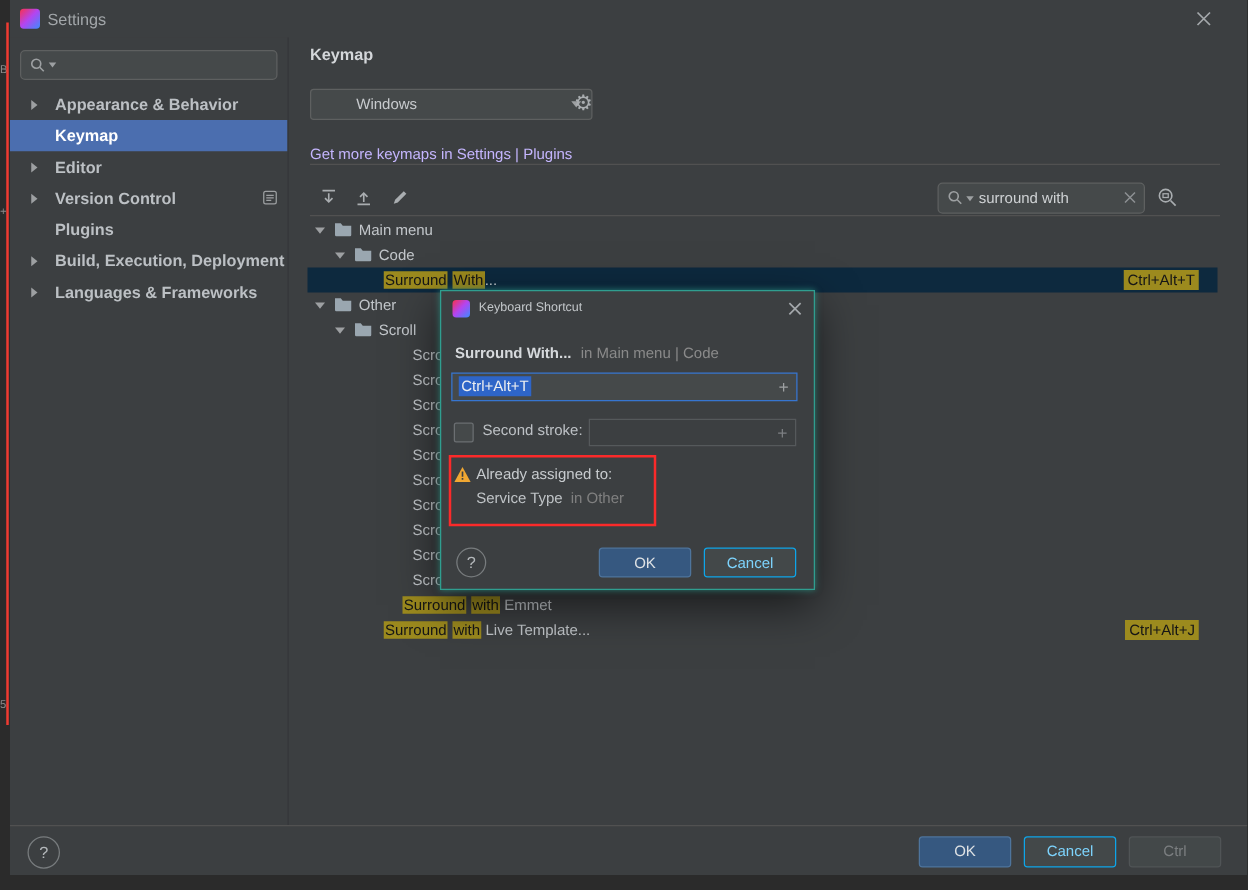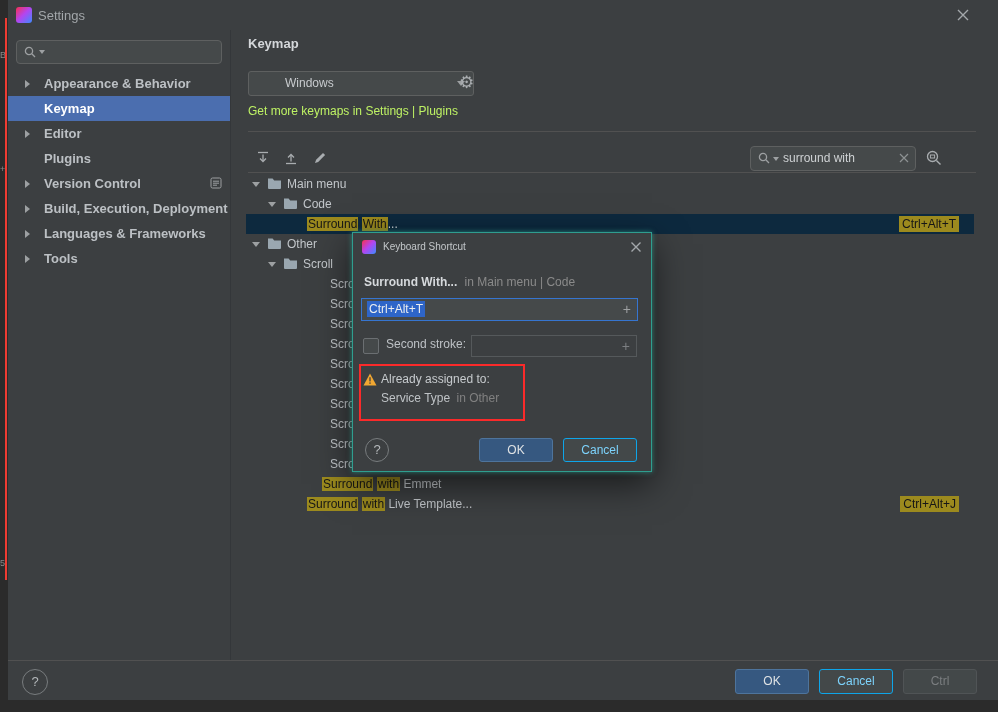--- a/index.html
+++ b/index.html
@@ -21,21 +21,21 @@
              color:#bcc0c4;padding-left:36px;white-space:nowrap;}
   .side-item.sel{background:#4b6eaf;color:#ffffff;}
   .tri-r{position:absolute;left:17px;top:8.5px;width:0;height:0;
          border-left:5px solid #9da0a2;border-top:4px solid transparent;border-bottom:4px solid transparent;}
   .tri-d{width:0;height:0;border-top:5px solid #9da0a2;border-left:4px solid transparent;border-right:4px solid transparent;}
   
   .main-title{position:absolute;left:248px;top:36px;font-size:13px;font-weight:bold;color:#d4d7da;}
   .combo{position:absolute;left:248px;top:71px;width:196px;height:23px;background:#45494a;
          border:1px solid #5e6060;border-radius:3px;font-size:12px;color:#c8cbce;line-height:23px;padding-left:28px;}
   .combo .val{padding-left:8px;}
-  .link{position:absolute;left:248px;top:104px;font-size:12px;color:#bef264;cursor:pointer;}
+  .link{position:absolute;left:248px;top:116px;font-size:12px;color:#c4b5fd;cursor:pointer;}
   .hr{position:absolute;height:1px;background:#515151;}
   .ksearch{position:absolute;left:750px;top:146px;width:164px;height:23px;background:#45494a;
            border:1px solid #5e6060;border-radius:4px;font-size:12px;color:#cfd2d4;line-height:23px;}
   
   .trow{position:absolute;left:230px;right:0;height:20px;line-height:20px;font-size:12px;color:#c2c6ca;white-space:nowrap;}
   .trow .chev{position:absolute;top:8px;}
   .trow .fold{position:absolute;top:3px;}
   .trow .lbl{position:absolute;top:0;}
   .selbg{position:absolute;left:16px;right:24px;top:0;bottom:0;background:#0d293e;}
   .hl{background:#9c8a1e;color:#161616;padding:0 1px;}
@@ -106,41 +106,37 @@
           <span>Appearance &amp; Behavior</span>
         </div>
         <div class="side-item sel">
           <span>Keymap</span>
         </div>
         <div class="side-item">
           <div class="tri-r"></div>
           <span>Editor</span>
         </div>
         <div class="side-item">
-          <span>Plugins</span>
-        </div>
-        <div class="side-item">
           <div class="tri-r"></div>
           <span>Version Control</span>
           <svg class="abs" style="right:8px;top:6px;" width="12" height="12" viewBox="0 0 12 12">
             <rect x="1" y="1" width="10" height="10" rx="1.5" fill="none" stroke="#9da0a2" stroke-width="1"></rect>
             <path d="M3 4.2h6M3 6.2h6M3 8.2h4" stroke="#9da0a2" stroke-width="1"></path>
           </svg>
         </div>
         <div class="side-item">
+          <span>Plugins</span>
+        </div>
+        <div class="side-item">
           <div class="tri-r"></div>
           <span>Build, Execution, Deployment</span>
         </div>
         <div class="side-item">
           <div class="tri-r"></div>
           <span>Languages &amp; Frameworks</span>
-        </div>
-        <div class="side-item">
-          <div class="tri-r"></div>
-          <span>Tools</span>
         </div>
       </div>
     </div>
     <div class="abs" style="left:222px;top:30px;width:1px;height:630px;background:#34373a;"></div>
   </div>
 
   <div class="main-title">Keymap</div>
   <div class="combo">
     <span class="val">Windows</span>
     <div class="tri-d abs" style="right:8px;top:9px;"></div>

